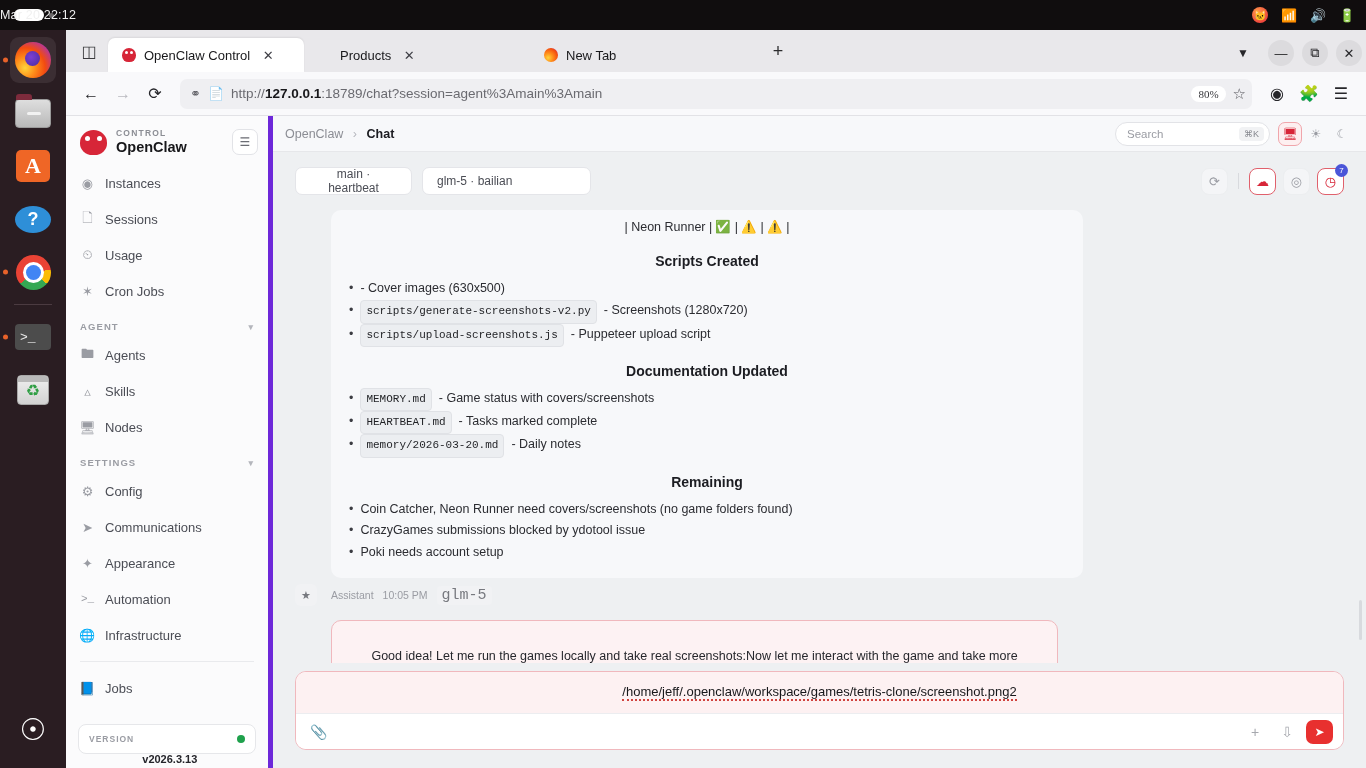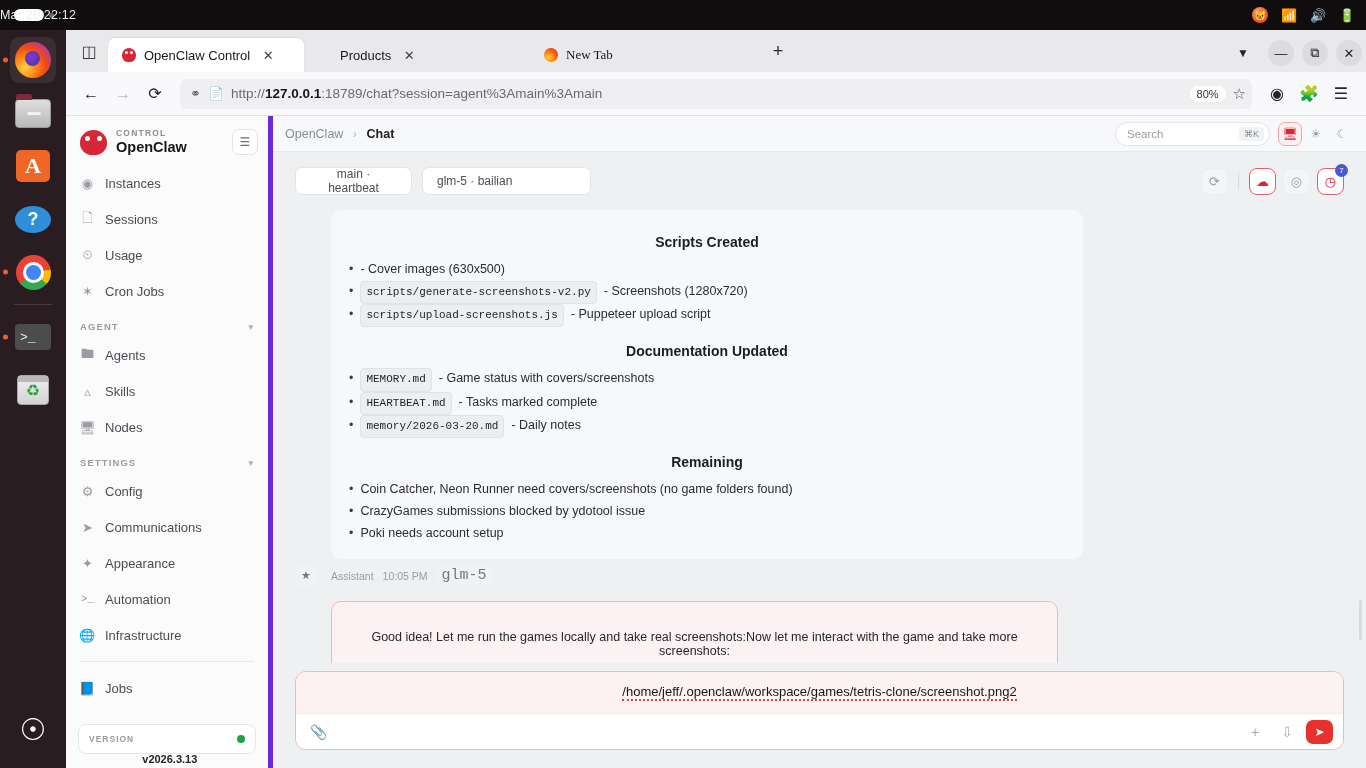--- a/index.html
+++ b/index.html
@@ -127,21 +127,21 @@
 
   .navbar { height: 44px; background: #f9f9fb; display: flex; align-items: center; padding: 0 10px; gap: 2px; border-bottom: 1px solid #e2e2e6; }
   .navbtn { width: 30px; height: 30px; display:flex; align-items:center; justify-content:center; border-radius:6px; color:#26262a; font-size:16px; }
   .navbtn.dim { color: #b9b9bf; }
   .urlbar {
     flex: 1; height: 30px; margin: 0 8px; background: #efeff2; border-radius: 7px;
     display: flex; align-items: center; padding: 0 6px 0 10px; gap: 7px;
   }
   .url-text { flex: 1; font-size: 13.5px; color: #6a6a70; white-space: nowrap; overflow: hidden; }
   .url-text b { color: #17171a; font-weight: 600; }
-  .zoom-badge { background:#ffffff; border-radius: 10px; font-size: 11px; padding: 2px 7px; color:#35353a; }
+  .zoom-badge { background:#ffffff; border-radius: 10px; font-size: 11px; padding: 2px 7px; color:#35353a;font-family:Liberation Serif, serif; }
   .url-icn { color: #56565c; font-size: 13px; display:flex; align-items:center; }
 
   
   .app { position: absolute; left: 0; top: 86px; width: 1300px; height: 652px; background: #eef0f2; display: flex; }
 
   .sidebar { width: 207px; background: #fbfbfc; border-right: 5px solid #6d28d9; position: relative; }
   .brand { display: flex; align-items: center; gap: 9px; padding: 13px 10px 10px 14px; }
   .brand-logo {
     width: 27px; height: 25px; border-radius: 50% 50% 46% 46%; background: #d72638; position: relative; flex:none;
   }
@@ -307,21 +307,21 @@
       <span class="tab-fav-claw"></span>
       <span class="tab-title">OpenClaw Control</span>
       <span class="tab-close">✕</span>
     </div>
 
     <div class="tab" style="width:226px;">
       <span class="tab-title" style="padding-left:22px;">Products</span>
       <span class="tab-close">✕</span>
     </div>
 
-    <div class="tab" style="width:226px;font-family:Liberation Serif, serif;">
+    <div class="tab" style="width:226px;">
       <span class="tab-fav-ff"></span>
       <span class="tab-title">New Tab</span>
     </div>
 
     <div class="tab-newbtn">+</div>
 
     <div class="tabstrip-right">
       <span class="tab-listchev">▼</span>
       <span class="winbtn min">—</span>
       <span class="winbtn max">⧉</span>
@@ -460,20 +460,21 @@
           <span class="tool-btn">◎</span>
           <span class="tool-btn danger" style="position:relative;">◷
             <span class="tool-badge">7</span>
           </span>
         </div>
       </div>
 
       <div class="msgarea">
 
         <div class="msg-card">
+          <div class="md-row">| Neon Runner | ✅ | ⚠️ | ⚠️ |</div>
 
           <div class="md-h">Scripts Created</div>
           <div class="md-li">
             <span>- Cover images (630x500)</span>
           </div>
           <div class="md-li">
             <code class="chip">scripts/generate-screenshots-v2.py</code>
             <span>- Screenshots (1280x720)</span>
           </div>
           <div class="md-li">

